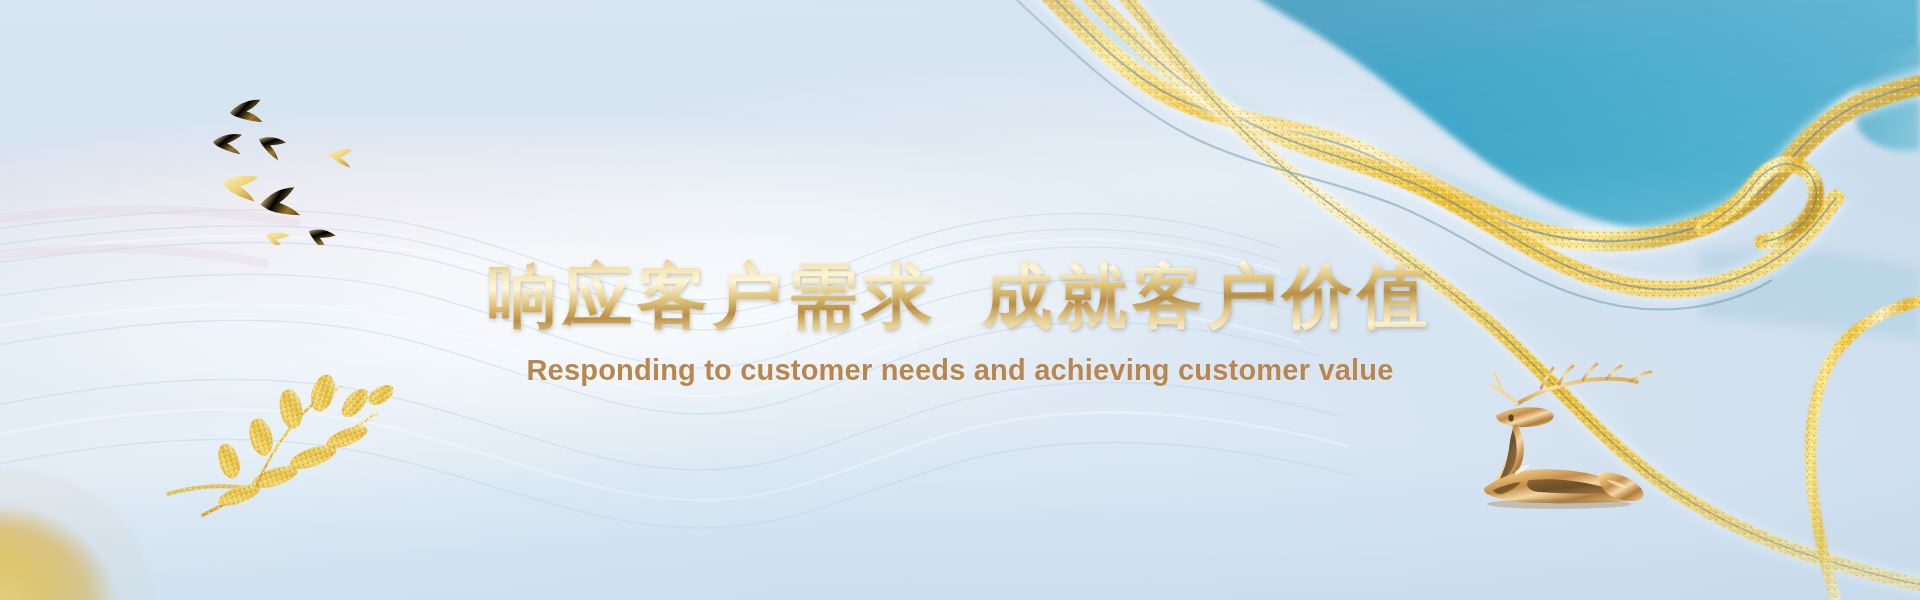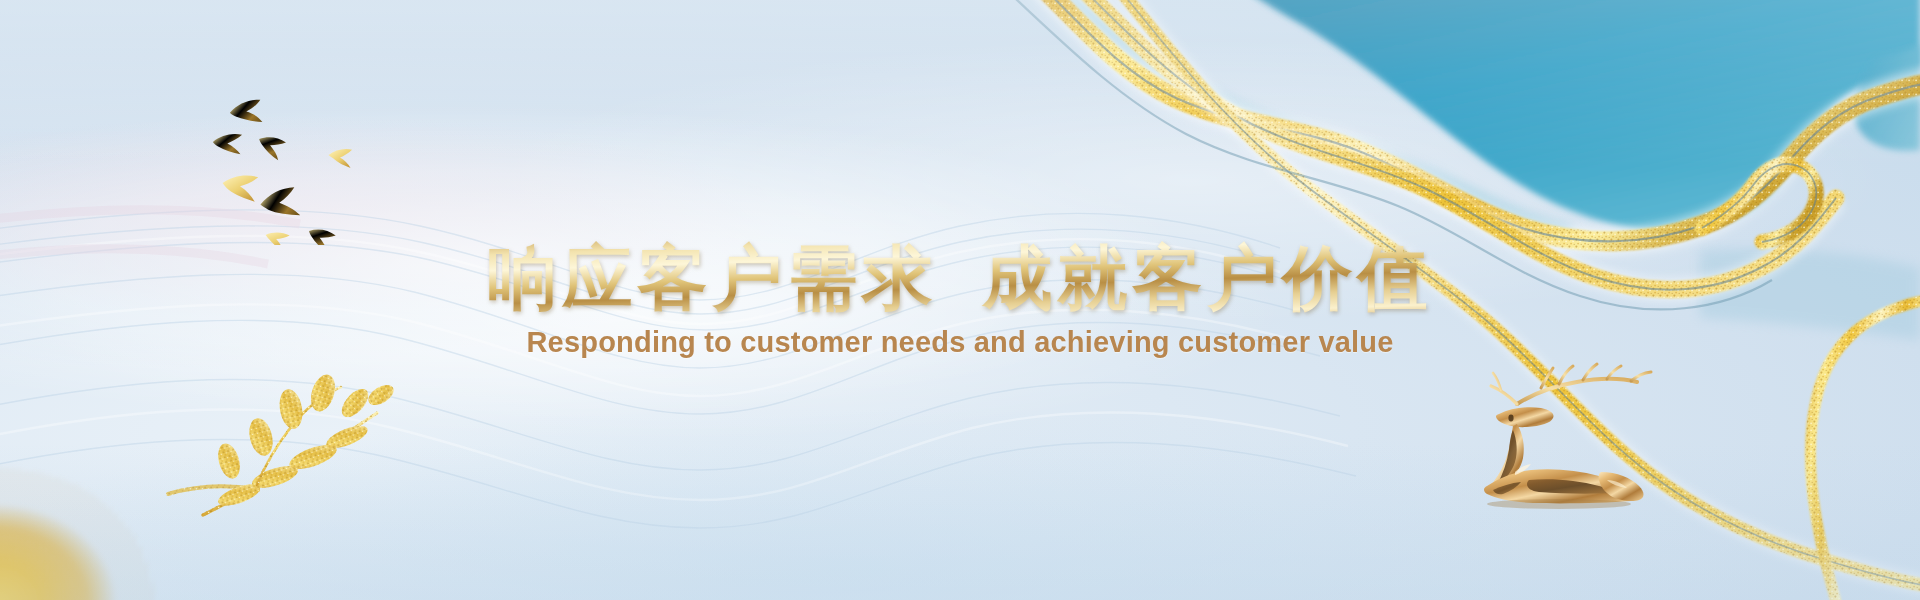--- a/index.html
+++ b/index.html
@@ -79,21 +79,21 @@
   
   #text-block {
     position: absolute;
     left: 0;
     top: 240px;
     width: 1920px;
     text-align: center;
   }
 
   #headline {
-    margin: 0;
+    margin: 18px;
     font-family: "Liberation Serif", "DejaVu Serif", serif;
     font-size: 70px;
     font-weight: 700;
     line-height: 1.12;
     letter-spacing: 5px;
     white-space: pre;
     background-image: linear-gradient(
         178deg,
         #9d7a3e 0%,
         #c9a45c 9%,

